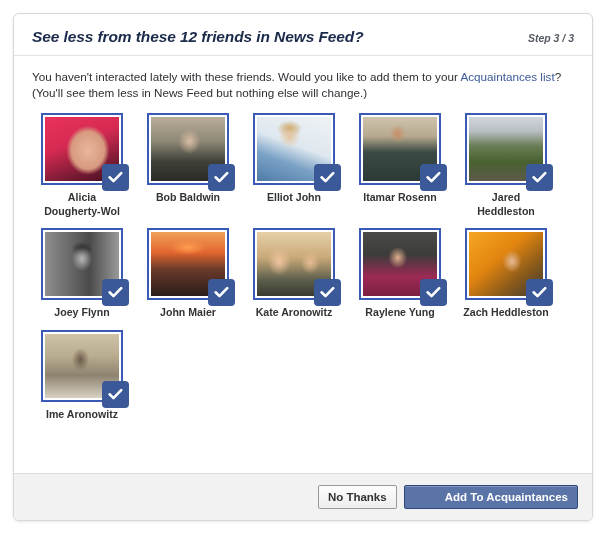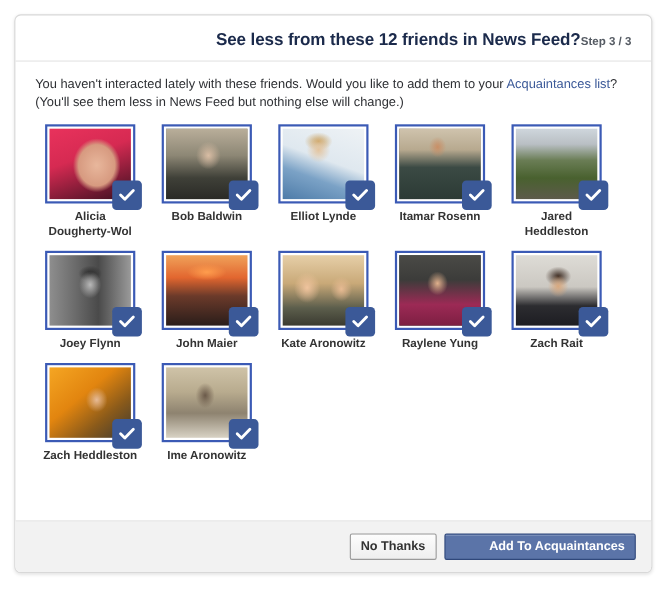--- a/index.html
+++ b/index.html
@@ -28,22 +28,23 @@
     box-sizing: border-box;
     display: flex;
     flex-direction: column;
   }
 
   
   .dialog-header {
     padding: 14px 18px 9px 18px;
     display: flex;
     align-items: baseline;
-    justify-content: flex-end;
+    justify-content: space-between;
     border-bottom: 1px solid #e3e3e3;
+    font-style: italic;
   }
   .dialog-title {
     font-size: 15.5px;
     font-weight: bold;
     color: #1b2a4b;
     letter-spacing: -0.1px;
   }
   .step-indicator {
     font-size: 10.5px;
     color: #555b63;
@@ -250,21 +251,21 @@
           <div class="thumb-wrap">
             <div class="thumb-frame">
               <div class="thumb-photo ph-elliot"></div>
             </div>
             <div class="check-badge">
               <svg width="15" height="13" viewBox="0 0 15 13" aria-hidden="true">
                 <path d="M1.6 6.3 L5.5 10.1 L13.2 2.2" fill="none" stroke="#ffffff" stroke-width="2.6" stroke-linecap="round" stroke-linejoin="round"></path>
               </svg>
             </div>
           </div>
-          <div class="friend-name">Elliot Lynde</div>
+          <div class="friend-name">Elliot John</div>
         </div>
         <div class="friend-tile">
           <div class="thumb-wrap">
             <div class="thumb-frame">
               <div class="thumb-photo ph-itamar"></div>
             </div>
             <div class="check-badge">
               <svg width="15" height="13" viewBox="0 0 15 13" aria-hidden="true">
                 <path d="M1.6 6.3 L5.5 10.1 L13.2 2.2" fill="none" stroke="#ffffff" stroke-width="2.6" stroke-linecap="round" stroke-linejoin="round"></path>
               </svg>
@@ -329,33 +330,20 @@
             <div class="thumb-frame">
               <div class="thumb-photo ph-raylene"></div>
             </div>
             <div class="check-badge">
               <svg width="15" height="13" viewBox="0 0 15 13" aria-hidden="true">
                 <path d="M1.6 6.3 L5.5 10.1 L13.2 2.2" fill="none" stroke="#ffffff" stroke-width="2.6" stroke-linecap="round" stroke-linejoin="round"></path>
               </svg>
             </div>
           </div>
           <div class="friend-name">Raylene Yung</div>
-        </div>
-        <div class="friend-tile">
-          <div class="thumb-wrap">
-            <div class="thumb-frame">
-              <div class="thumb-photo ph-zach"></div>
-            </div>
-            <div class="check-badge">
-              <svg width="15" height="13" viewBox="0 0 15 13" aria-hidden="true">
-                <path d="M1.6 6.3 L5.5 10.1 L13.2 2.2" fill="none" stroke="#ffffff" stroke-width="2.6" stroke-linecap="round" stroke-linejoin="round"></path>
-              </svg>
-            </div>
-          </div>
-          <div class="friend-name">Zach Rait</div>
         </div>
         <div class="friend-tile">
           <div class="thumb-wrap">
             <div class="thumb-frame">
               <div class="thumb-photo ph-russ"></div>
             </div>
             <div class="check-badge">
               <svg width="15" height="13" viewBox="0 0 15 13" aria-hidden="true">
                 <path d="M1.6 6.3 L5.5 10.1 L13.2 2.2" fill="none" stroke="#ffffff" stroke-width="2.6" stroke-linecap="round" stroke-linejoin="round"></path>
               </svg>

